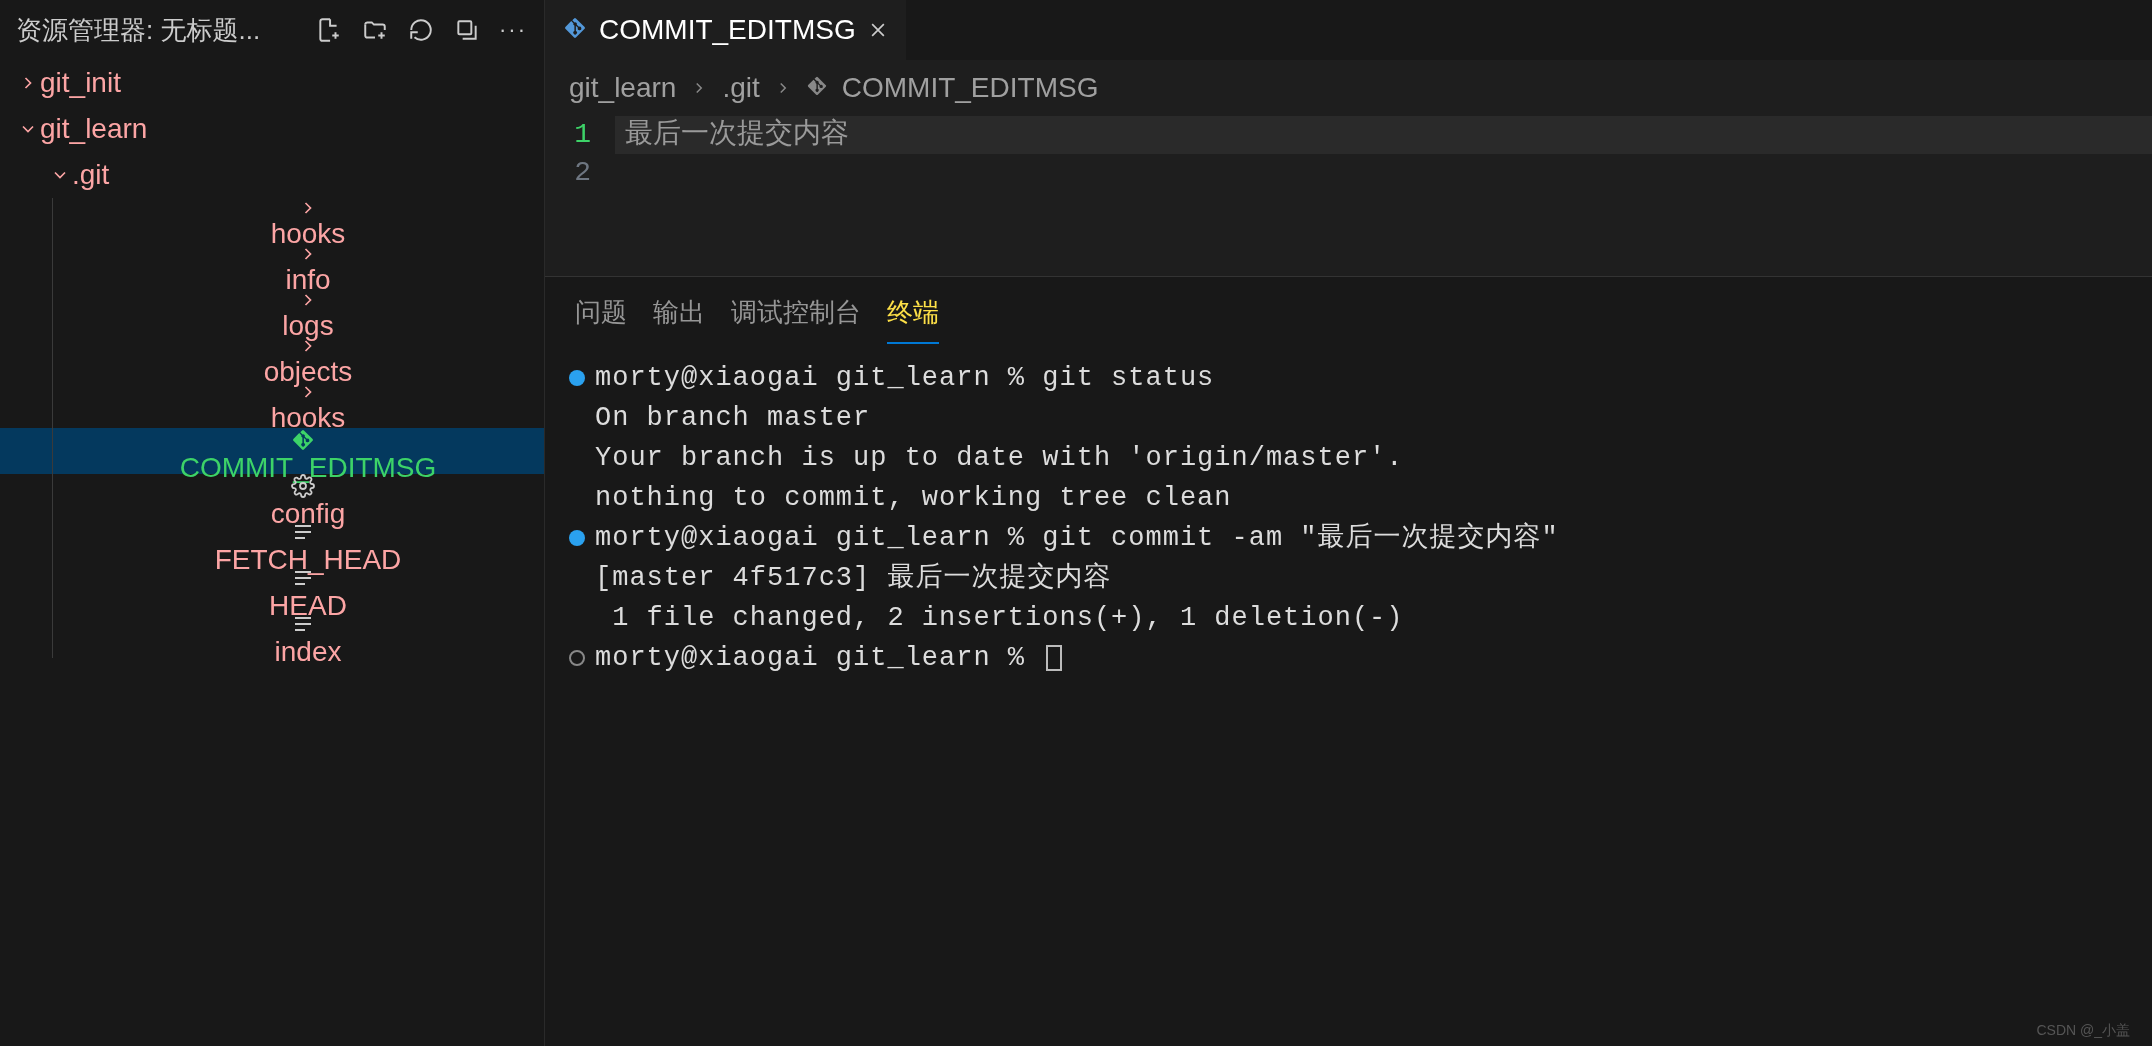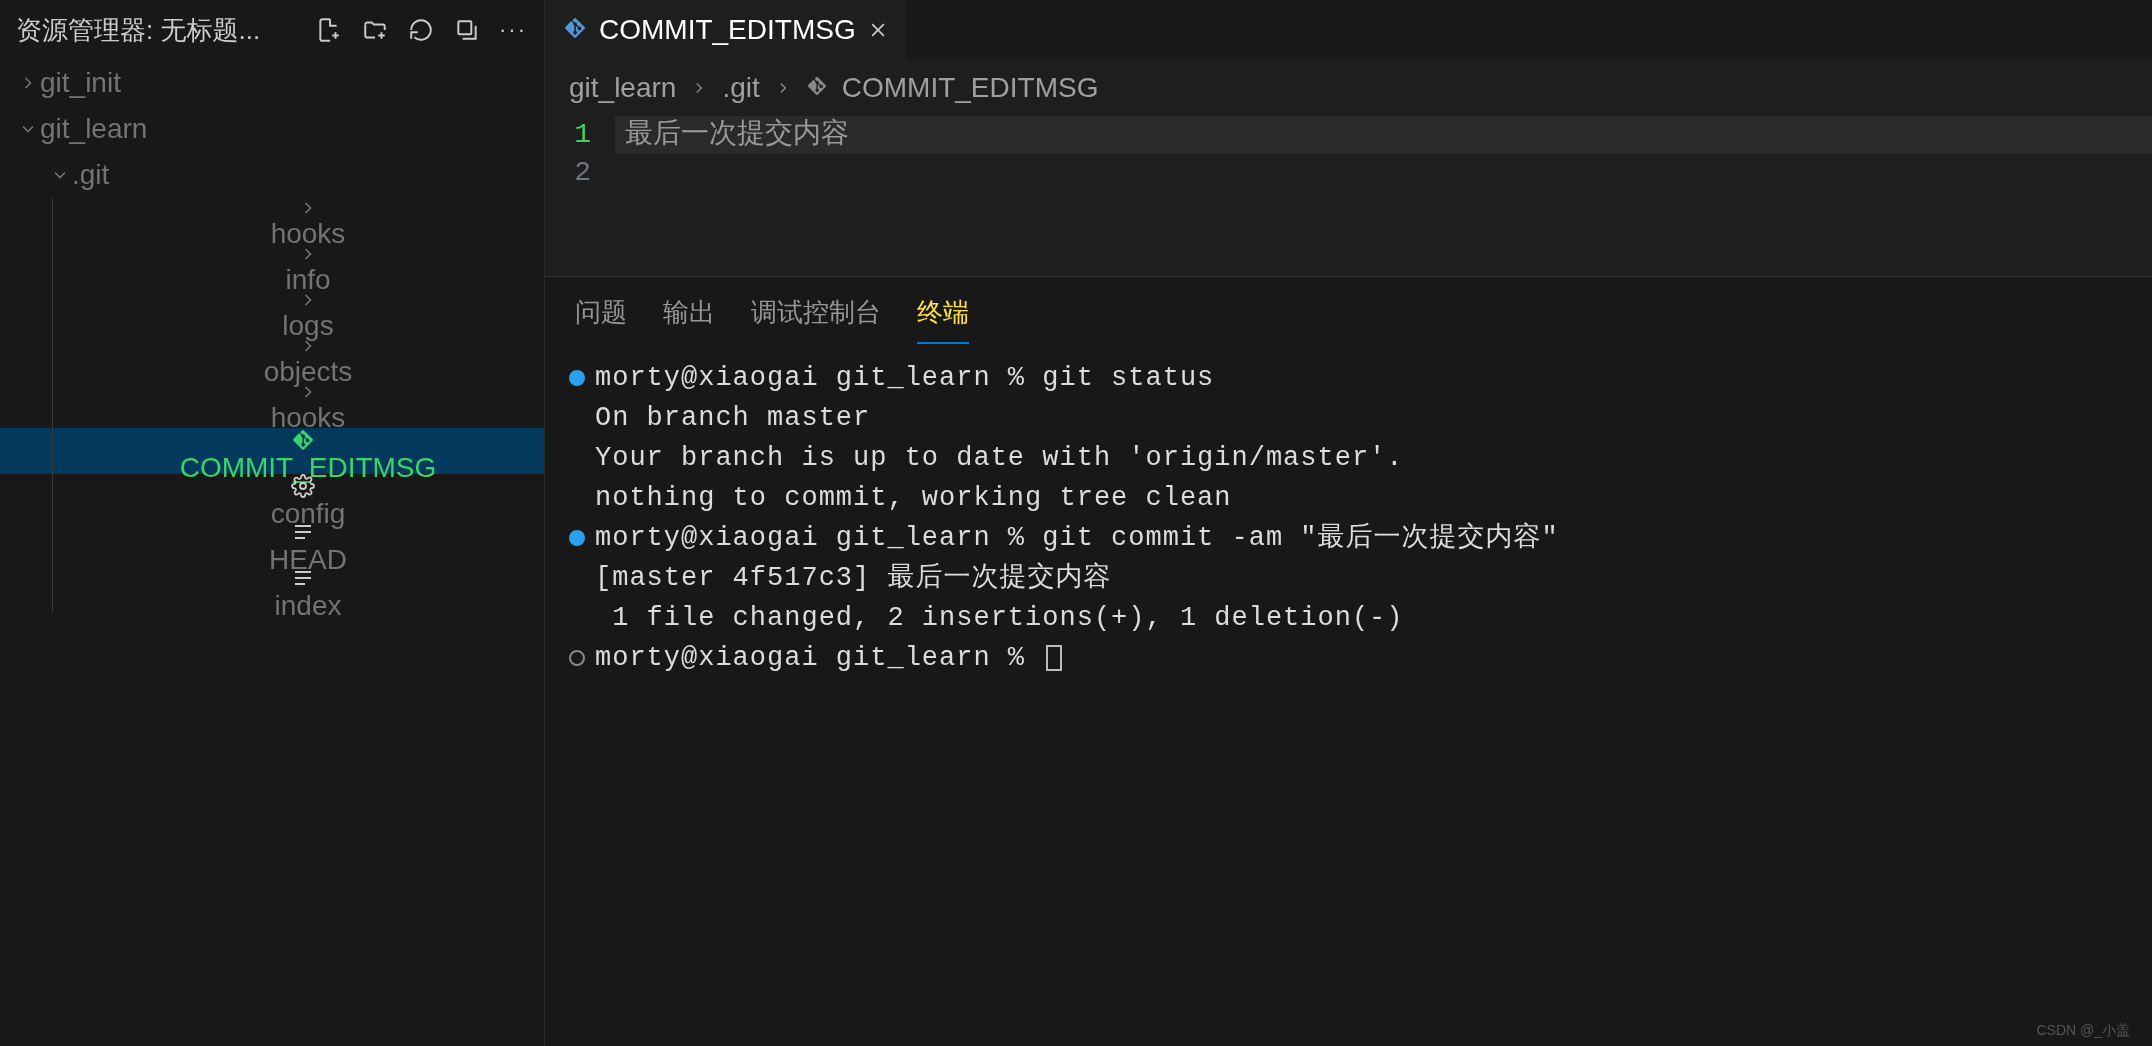--- a/index.html
+++ b/index.html
@@ -55,21 +55,21 @@
       flex: 1;
       overflow-y: auto;
       font-size: 28px;
     }
     .tree-item {
       display: flex;
       align-items: center;
       height: 46px;
       padding-right: 16px;
       cursor: pointer;
-      color: #737373;
+      color: #fca5a5;
     }
     .tree-item.selected {
       background: #04395e;
       color: #3dd368;
     }
     .tree-item .chevron {
       width: 24px;
       display: flex;
       justify-content: center;
       flex-shrink: 0;
@@ -158,21 +158,21 @@
     
     .panel {
       flex: 1;
       border-top: 1px solid #333;
       background: #181818;
       display: flex;
       flex-direction: column;
     }
     .panel-tabs {
       display: flex;
-      gap: 36px;
+      gap: 26px;
       padding: 18px 30px 0 30px;
       font-size: 26px;
       color: #969696;
     }
     .panel-tab { padding-bottom: 12px; cursor: pointer; }
     .panel-tab.active { color: #fde047; border-bottom: 2px solid #0078d4; }
     
     .terminal {
       flex: 1;
       padding: 14px 24px;
@@ -306,20 +306,28 @@
         <span class="tree-label">COMMIT_EDITMSG</span>
       </div>
       <div class="tree-item indent-3 tline">
         <span class="file-icon" style="color:#ccc">
           <svg viewBox="0 0 24 24" fill="none" stroke="currentColor" stroke-width="1.8">
             <circle cx="12" cy="12" r="3"></circle>
             <path d="M19.4 15a1.7 1.7 0 0 0 .3 1.8l.1.1a2 2 0 1 1-2.8 2.8l-.1-.1a1.7 1.7 0 0 0-1.8-.3 1.7 1.7 0 0 0-1 1.5V21a2 2 0 1 1-4 0v-.1a1.7 1.7 0 0 0-1-1.5 1.7 1.7 0 0 0-1.8.3l-.1.1a2 2 0 1 1-2.8-2.8l.1-.1a1.7 1.7 0 0 0 .3-1.8 1.7 1.7 0 0 0-1.5-1H3a2 2 0 1 1 0-4h.1a1.7 1.7 0 0 0 1.5-1 1.7 1.7 0 0 0-.3-1.8l-.1-.1a2 2 0 1 1 2.8-2.8l.1.1a1.7 1.7 0 0 0 1.8.3H9a1.7 1.7 0 0 0 1-1.5V3a2 2 0 1 1 4 0v.1a1.7 1.7 0 0 0 1 1.5 1.7 1.7 0 0 0 1.8-.3l.1-.1a2 2 0 1 1 2.8 2.8l-.1.1a1.7 1.7 0 0 0-.3 1.8V9a1.7 1.7 0 0 0 1.5 1H21a2 2 0 1 1 0 4h-.1a1.7 1.7 0 0 0-1.5 1z"></path>
           </svg>
         </span>
         <span class="tree-label">config</span>
+      </div>
+      <div class="tree-item indent-3 tline">
+        <span class="file-icon" style="color:#ccc">
+          <svg viewBox="0 0 24 24" fill="none" stroke="currentColor" stroke-width="2">
+            <path d="M4 6h16M4 12h16M4 18h10"></path>
+          </svg>
+        </span>
+        <span class="tree-label">FETCH_HEAD</span>
       </div>
       <div class="tree-item indent-3 tline">
         <span class="file-icon" style="color:#ccc">
           <svg viewBox="0 0 24 24" fill="none" stroke="currentColor" stroke-width="2">
             <path d="M4 6h16M4 12h16M4 18h10"></path>
           </svg>
         </span>
         <span class="tree-label">HEAD</span>
       </div>
       <div class="tree-item indent-3 tline">

